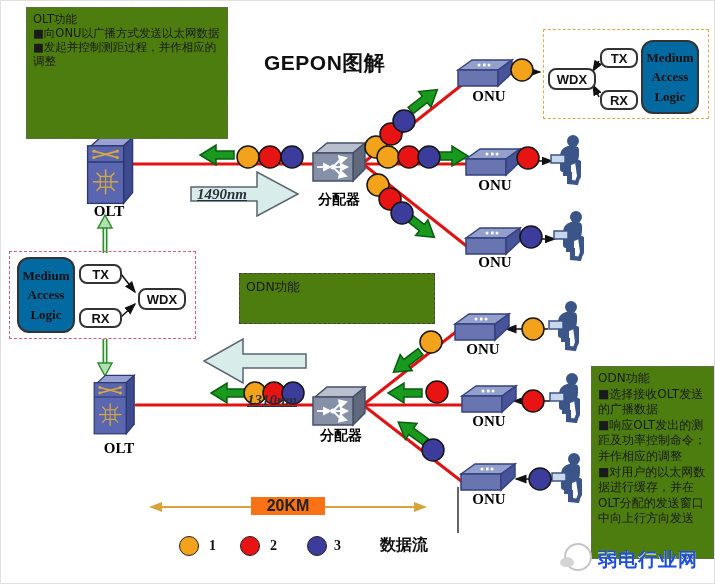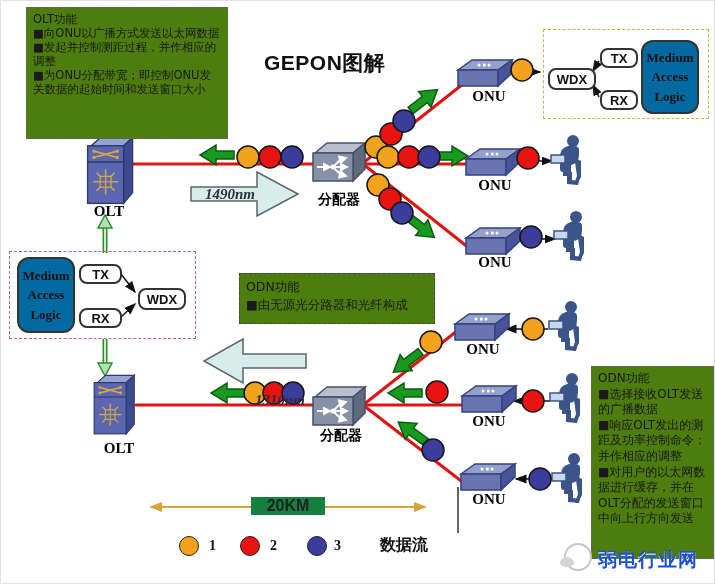--- a/index.html
+++ b/index.html
@@ -8,22 +8,22 @@
   .page-title{position:absolute;left:263px;top:48px;font:bold 21px "Liberation Sans","DejaVu Sans",sans-serif;color:#101010;letter-spacing:.5px;}
   .ibox{position:absolute;background:#4d7c0f;border:1.5px dashed #666;color:#1a1a1a;padding:4px 6px;box-sizing:border-box;font-size:11.5px;line-height:1.22;}
   .ibox div{margin:0;}
   .mac-wrap{position:absolute;box-sizing:border-box;background:transparent;}
   .mac-left{border:1.5px dashed #cf5f72;}
   .mac-right{border:1.5px dashed #dcaa4a;}
   .sbox{position:absolute;background:#fff;border:2px solid #333;border-radius:8px;display:flex;align-items:center;justify-content:center;font:bold 13px "Liberation Sans",sans-serif;color:#111;box-sizing:border-box;}
   .mac-logic{position:absolute;background:#0369a1;border:2px solid #333;border-radius:12px;display:flex;align-items:center;justify-content:center;text-align:center;white-space:pre-line;font:bold 13px/1.5 "Liberation Serif",serif;color:#111;box-sizing:border-box;}
   .dev-label{position:absolute;font:bold 15px "Liberation Serif",serif;color:#000;text-align:center;}
   .cn{font-family:"DejaVu Sans",sans-serif;font-size:14px;font-weight:bold;}
-  .wave-text{position:absolute;font:bold italic 15px "Liberation Serif",serif;color:#2a2f3a;text-align:right;}
-  .dist-label{position:absolute;left:250px;top:496px;width:74px;text-align:center;background:#15803d;font:bold 16px "Liberation Sans",sans-serif;color:#222;}
+  .wave-text{position:absolute;font:bold italic 15px "Liberation Serif",serif;color:#2a2f3a;text-align:left;text-decoration:underline;}
+  .dist-label{position:absolute;left:250px;top:496px;width:74px;text-align:center;background:#f97316;font:bold 16px "Liberation Sans",sans-serif;color:#222;}
   .legend-dot{position:absolute;width:20px;height:20px;border-radius:50%;border:1.5px solid #222;box-sizing:border-box;}
   .legend-num{position:absolute;font:bold 14px "Liberation Serif",serif;color:#111;}
   .legend-caption{position:absolute;left:372px;top:534px;font:bold 16px "DejaVu Sans",sans-serif;color:#111;margin-left:7px;}
   .wm-text{position:absolute;left:597px;top:546px;font:bold 19px "DejaVu Sans",sans-serif;color:#1d4ed8;letter-spacing:1px;text-shadow:0 1px 0 #fff;}
   .wm-logo{position:absolute;left:563px;top:542px;width:28px;height:28px;border:2px solid #c6c6c6;border-radius:50%;box-sizing:border-box;background:#fff;}
   .wm-logo::after{content:"";position:absolute;left:-6px;top:12px;width:14px;height:10px;background:#d4d4d4;border-radius:50% 50% 50% 50%/60% 60% 40% 40%;}
 </style>
 </head>
 <body>
 
@@ -214,26 +214,24 @@
       <circle cx="539" cy="478" r="11" fill="#3C3C9C"></circle>
     </g>
   </svg>
 
   <div class="page-title">GEPON图解</div>
 
   <div class="ibox" style="left:25px;top:6px;width:202px;height:132px;">
     <div>OLT功能</div>
     <div>■向ONU以广播方式发送以太网数据</div>
     <div>■发起并控制测距过程，并作相应的调整</div>
-    <div>■为ONU分配带宽；即控制ONU发关数据的起始时间和发送窗口大小</div>
   </div>
 
   <div class="ibox" style="left:238px;top:272px;width:196px;height:51px;font-size:12.5px;line-height:1.45;border-color:#444;">
     <div>ODN功能</div>
-    <div>■由无源光分路器和光纤构成</div>
   </div>
 
   <div class="ibox" style="left:590px;top:365px;width:123px;height:193px;font-size:12px;line-height:1.3;">
     <div>ODN功能</div>
     <div>■选择接收OLT发送的广播数据</div>
     <div>■响应OLT发出的测距及功率控制命令；并作相应的调整</div>
     <div>■对用户的以太网数据进行缓存，并在OLT分配的发送窗口中向上行方向发送</div>
   </div>
 
   <div class="mac-wrap mac-left" style="left:8px;top:250px;width:187px;height:88px;">

